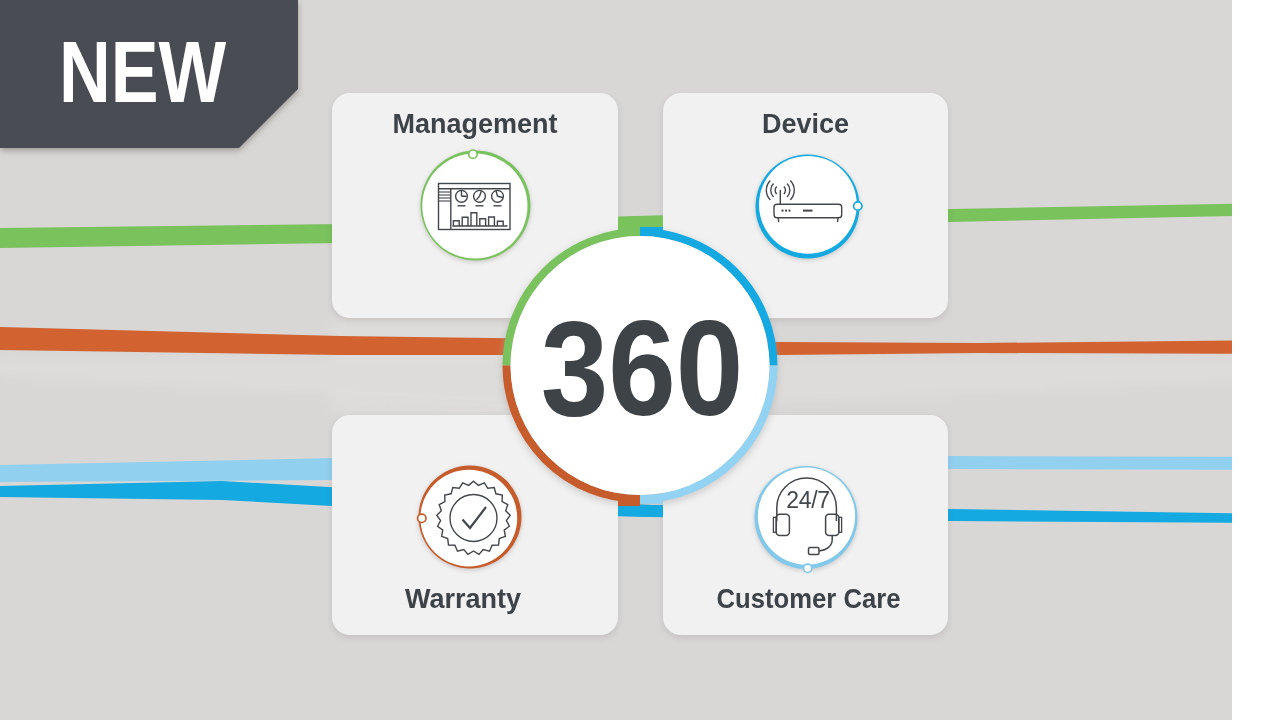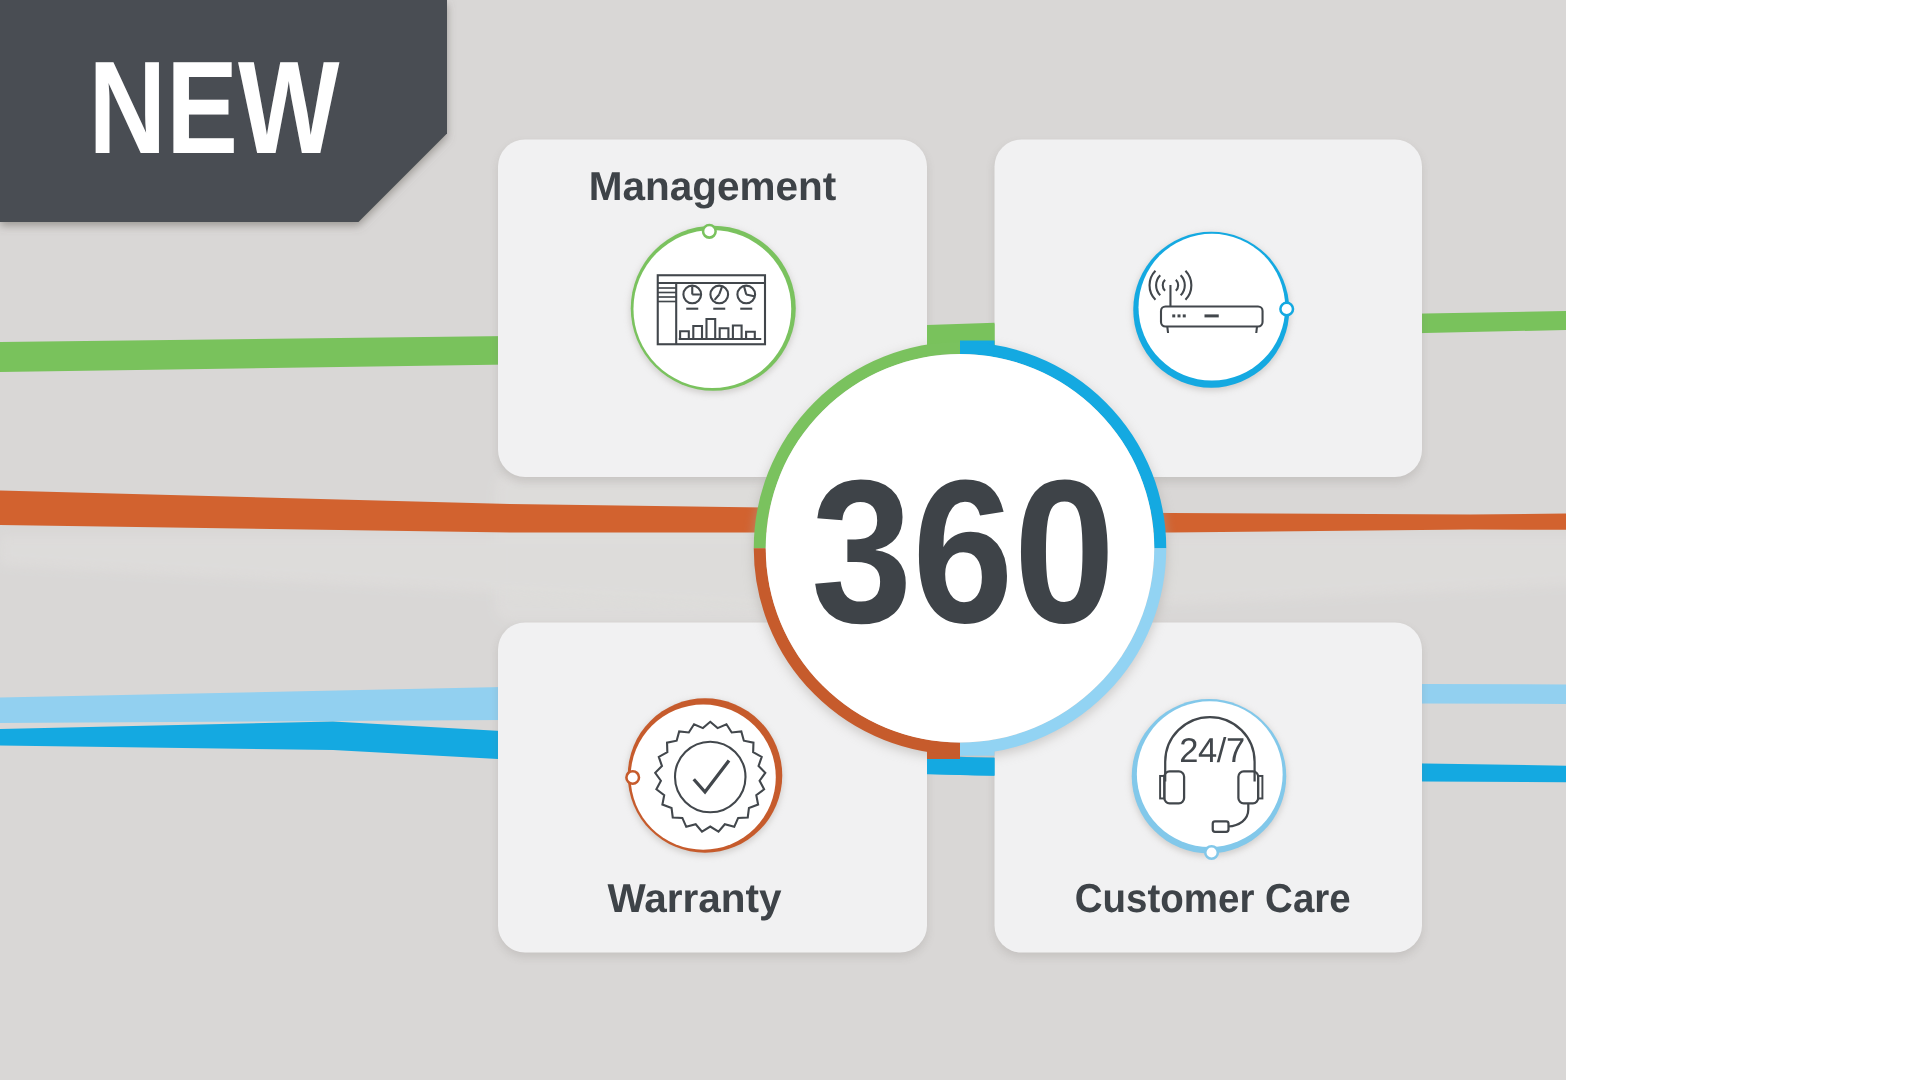--- a/index.html
+++ b/index.html
@@ -1,16 +1,16 @@
 <!DOCTYPE html>
 <html><head>
 <meta charset="utf-8">
 <style>
   html,body{margin:0;padding:0}
-  .stage{position:relative;width:1044px;height:720px;background:#d9d7d6;overflow:hidden;
+  .stage{position:relative;width:1232px;height:720px;background:#d9d7d6;overflow:hidden;
          font-family:"Liberation Sans",sans-serif}
   .card{position:absolute;background:#f1f1f2;border-radius:18px;
         box-shadow:0 3px 6px rgba(110,105,100,.18)}
   .title{position:absolute;color:#3e4348;font-weight:bold;font-size:27px;text-align:center;
          letter-spacing:0px}
 </style>
 </head>
 <body>
 <div class="stage">
 
@@ -30,20 +30,21 @@
     <polygon points="0,465 335,458 950,456 1280,457 1280,470 950,469 335,480 0,482" fill="#92d0f0"></polygon>
     <polygon points="0,486 222,481 650,505 950,509 1280,514 1280,523 950,521 650,517 332,506 222,500 0,497" fill="#14a9e1"></polygon>
   </svg>
 
   <div class="card" style="left:332px;top:93px;width:286px;height:225px"></div>
   <div class="card" style="left:663px;top:93px;width:285px;height:225px"></div>
   <div class="card" style="left:332px;top:415px;width:286px;height:220px"></div>
   <div class="card" style="left:663px;top:415px;width:285px;height:220px"></div>
 
   <div class="title" style="left:332px;top:108.5px;width:286px">Management</div>
+  <div class="title" style="left:663px;top:108.5px;width:285px">Device</div>
   <div class="title" style="left:320px;top:583.5px;width:286px">Warranty</div>
   <div class="title" style="left:663px;top:583.5px;width:285px;transform:translateX(3px) scaleX(0.95)">Customer Care</div>
 
   <svg width="1280" height="720" style="position:absolute;left:0;top:0">
     <defs>
       <filter id="b2" x="-30%" y="-30%" width="160%" height="160%">
           <feGaussianBlur stdDeviation="2"></feGaussianBlur>
         </filter>
       <filter id="b4" x="-30%" y="-30%" width="160%" height="160%">
           <feGaussianBlur stdDeviation="3.5"></feGaussianBlur>

